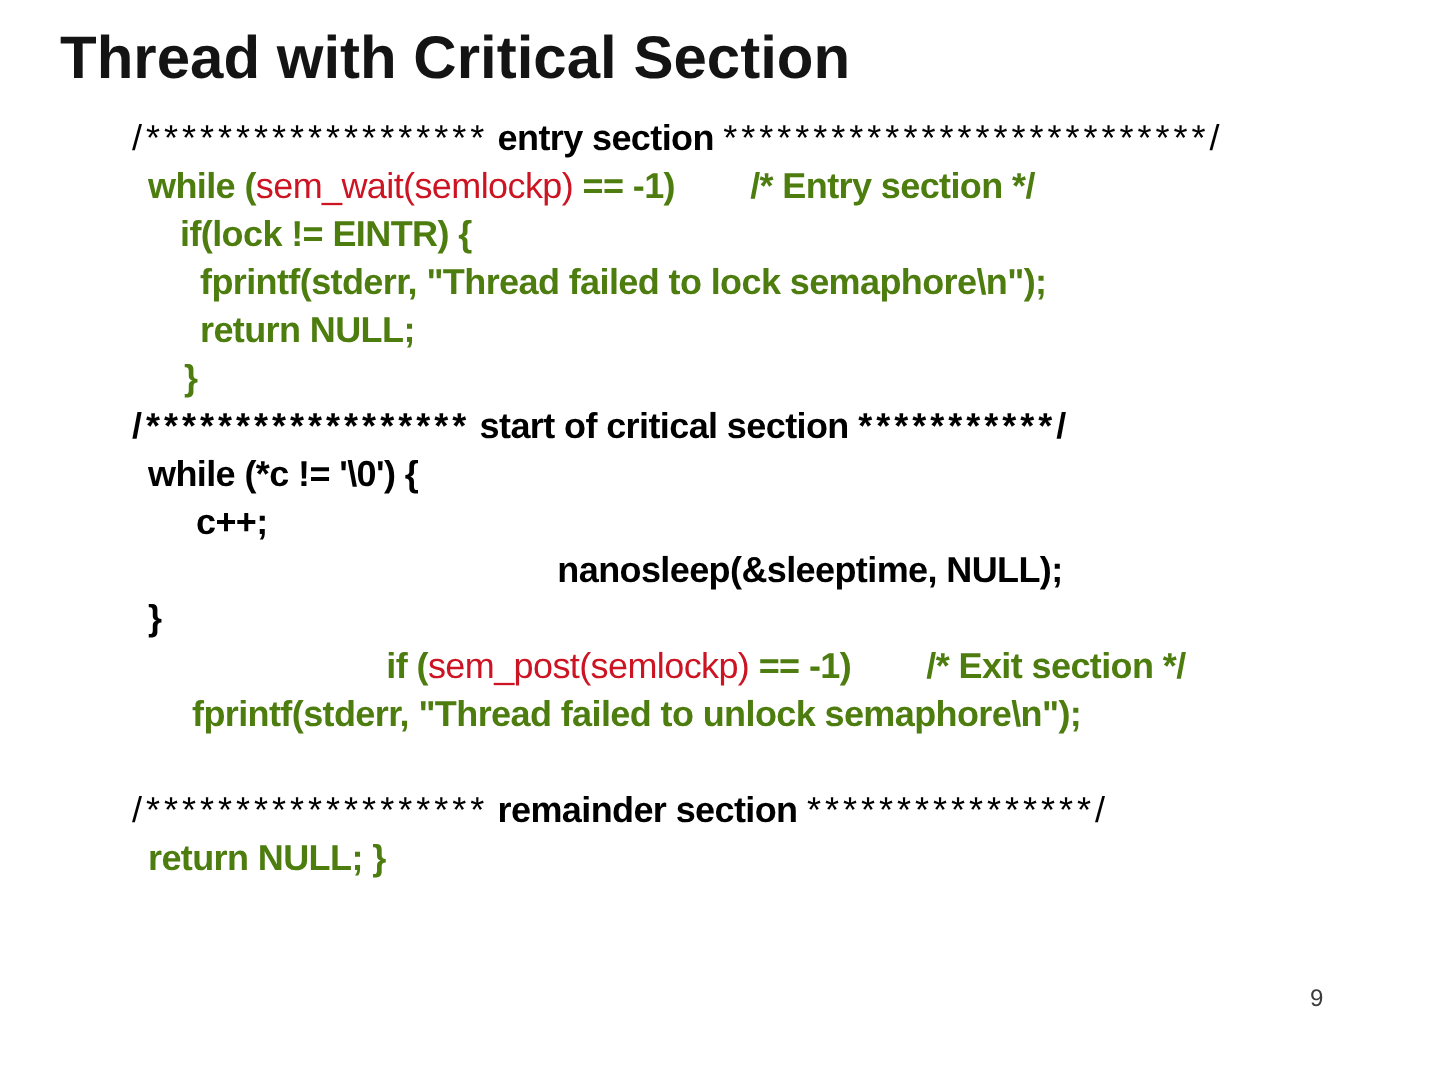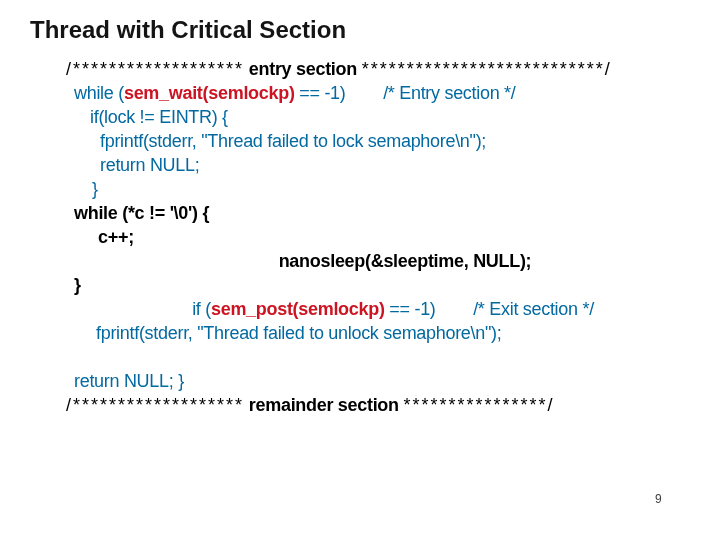--- a/index.html
+++ b/index.html
@@ -13,21 +13,21 @@
     width: 720px;
     height: 540px;
     background: #ffffff;
     overflow: hidden;
   }
   .slide-title {
     position: absolute;
     left: 30px;
     top: 12px;
     margin: 0;
-    font-size: 24px;
+    font-size: 30px;
     line-height: 36px;
     font-weight: 700;
     color: #141414;
     letter-spacing: 0;
     white-space: nowrap;
   }
   .code-block {
     position: absolute;
     left: 32px;
     top: 57px;
@@ -35,23 +35,23 @@
     font-size: 18px;
     line-height: 24px;
     color: #000000;
     letter-spacing: -0.3px;
   }
   .code-line {
     white-space: pre;
     height: 24px;
     margin-left: 34px;
   }
-  .seg-n { font-weight: 400; color: #0369a1; }
+  .seg-n { font-weight: 700; color: #4d7c0f; }
   .seg-b { font-weight: 700; color: #000000; }
-  .seg-r { font-weight: 700; }
+  .seg-r { font-weight: 400; }
   .seg-s { font-weight: 400; color: #000000; letter-spacing: 2px; }
   .seg-bs { font-weight: 700; color: #000000; letter-spacing: 2px; }
   .page-number {
     position: absolute;
     left: 655px;
     top: 492px;
     font-size: 12px;
     line-height: 14px;
     color: #3c3c3c;
   }
@@ -62,25 +62,26 @@
 <div class="slide">
   <h1 class="slide-title">Thread with Critical Section</h1>
 
   <div class="code-block" id="code-block">
       <div class="code-line" style="padding-left: 0px;"><span class="seg-s">/*******************</span><span class="seg-b"> entry section </span><span class="seg-s">***************************/</span></div>
       <div class="code-line" style="padding-left: 8px;"><span class="seg-n">while (</span><span class="seg-r" style="color: rgb(204, 20, 35);">sem_wait(semlockp)</span><span class="seg-n"> == -1)        /* Entry section */</span></div>
       <div class="code-line" style="padding-left: 24px;"><span class="seg-n">if(lock != EINTR) {</span></div>
       <div class="code-line" style="padding-left: 34px;"><span class="seg-n">fprintf(stderr, "Thread failed to lock semaphore\n");</span></div>
       <div class="code-line" style="padding-left: 34px;"><span class="seg-n">return NULL;</span></div>
       <div class="code-line" style="padding-left: 26px;"><span class="seg-n">}</span></div>
+      <div class="code-line" style="padding-left: 0px;"><span class="seg-bs">/******************</span><span class="seg-b"> start of critical section </span><span class="seg-bs">***********/</span></div>
       <div class="code-line" style="padding-left: 8px;"><span class="seg-b">while (*c != '\0') {</span></div>
       <div class="code-line" style="padding-left: 32px;"><span class="seg-b">c++;</span></div>
       <div class="code-line" style="padding-left: 32px; text-align: center;"><span class="seg-b">nanosleep(&amp;sleeptime, NULL);</span></div>
       <div class="code-line" style="padding-left: 8px;"><span class="seg-b">}</span></div>
       <div class="code-line" style="padding-left: 8px; text-align: center;"><span class="seg-n">if (</span><span class="seg-r" style="color: rgb(204, 20, 35);">sem_post(semlockp)</span><span class="seg-n"> == -1)        /* Exit section */</span></div>
       <div class="code-line" style="padding-left: 30px;"><span class="seg-n">fprintf(stderr, "Thread failed to unlock semaphore\n");</span></div>
       <div class="code-line" style="padding-left: 0px;">&nbsp;</div>
+      <div class="code-line" style="padding-left: 0px;"><span class="seg-s">/*******************</span><span class="seg-b"> remainder section </span><span class="seg-s">****************/</span></div>
       <div class="code-line" style="padding-left: 8px;"><span class="seg-n">return NULL; }</span></div>
-      <div class="code-line" style="padding-left: 0px;"><span class="seg-s">/*******************</span><span class="seg-b"> remainder section </span><span class="seg-s">****************/</span></div>
     </div>
 
   <div class="page-number" style="color: rgb(60, 60, 60);">9</div>
 </div>
 
 </body></html>

